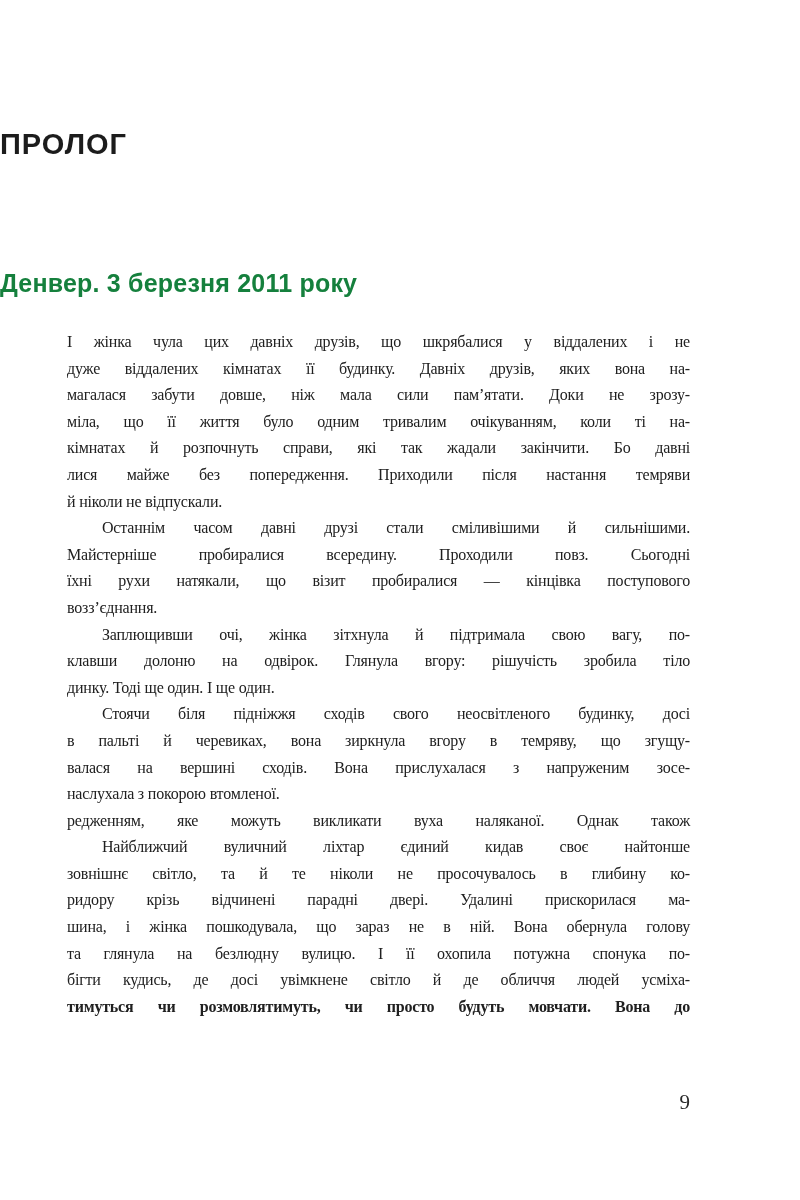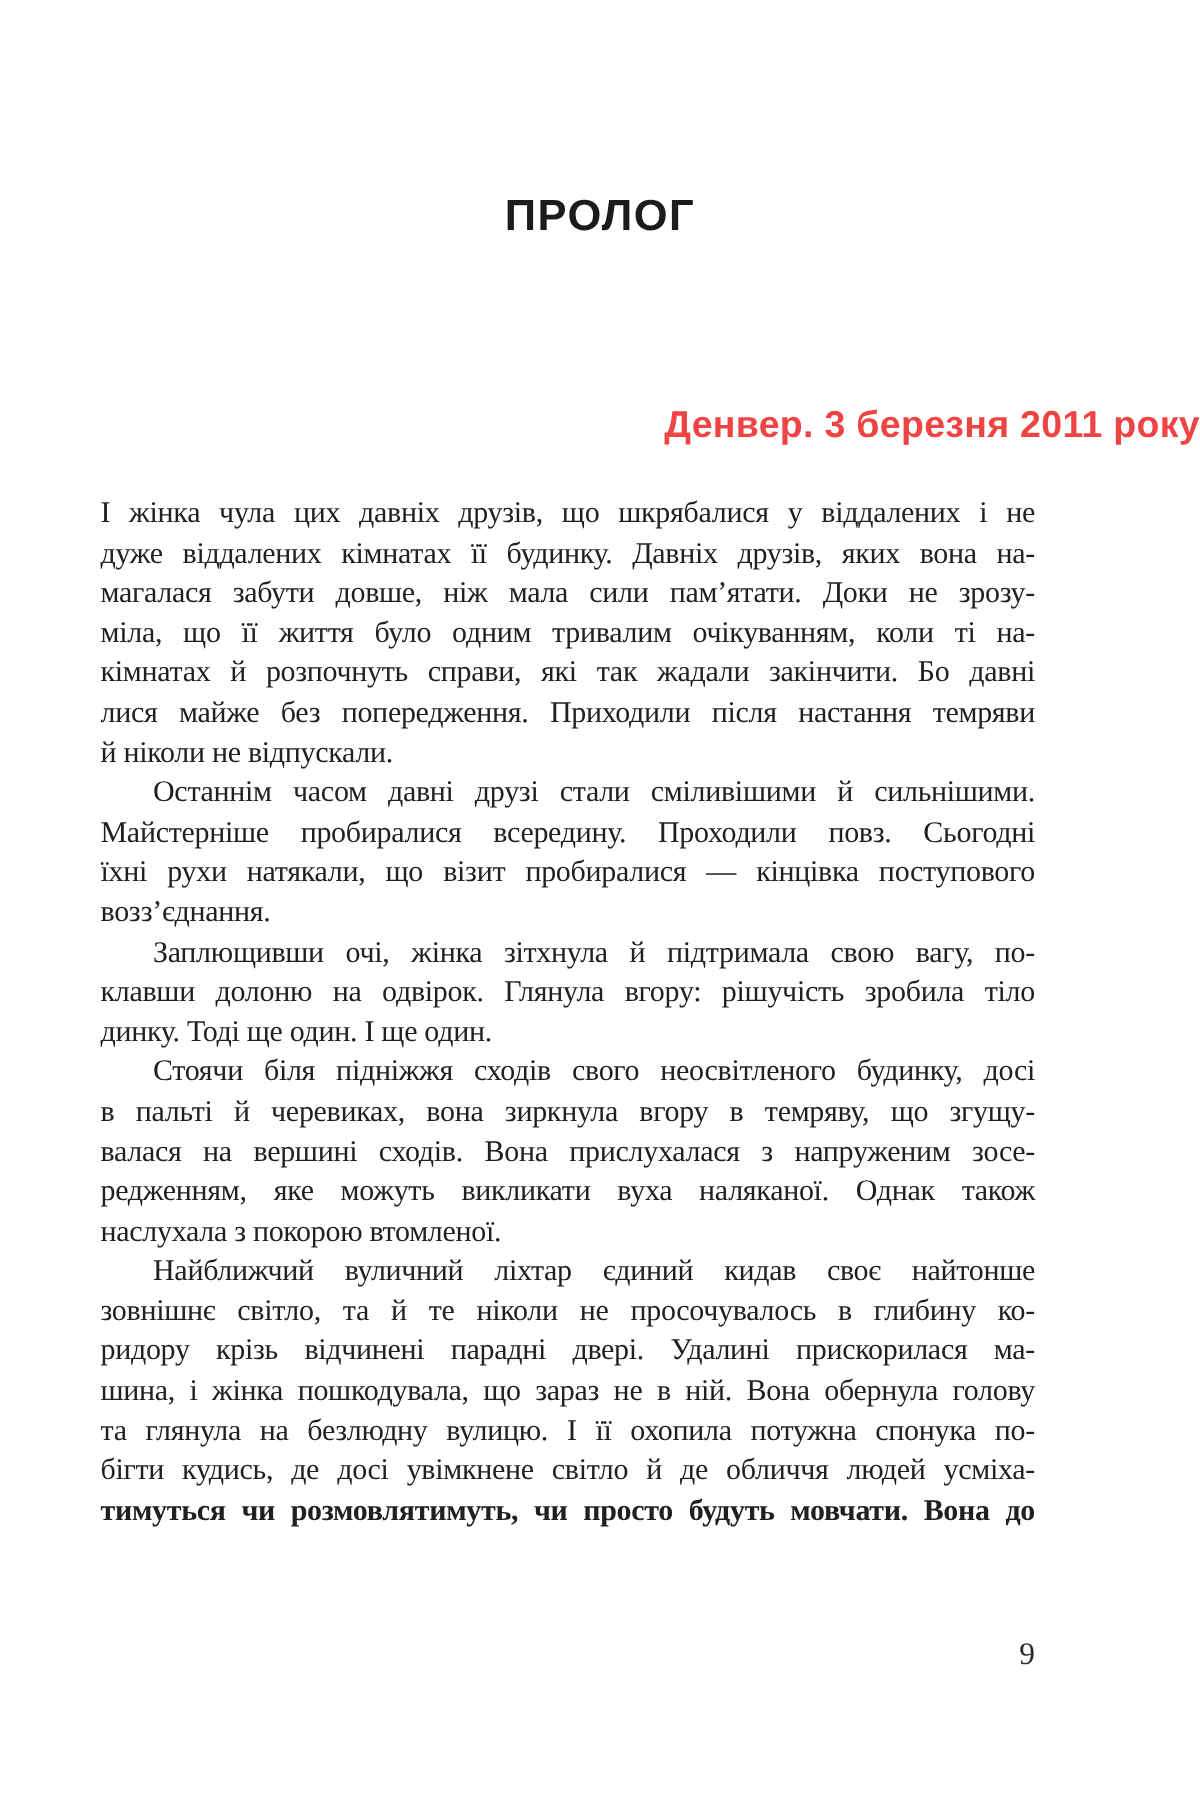--- a/index.html
+++ b/index.html
@@ -15,48 +15,47 @@
     overflow: hidden;
     font-family: "Liberation Serif", "DejaVu Serif", serif;
     color: #1e1e1e;
   }
   .chapter-title {
     position: absolute;
     top: 130px;
     left: 0;
     width: 100%;
     margin: 0;
-    text-align: center;
     font-family: "Liberation Sans", "DejaVu Sans", sans-serif;
     font-weight: 700;
     font-size: 29px;
     line-height: 29px;
     letter-spacing: 1px;
     color: #1c1c1c;
   }
   .section-heading {
     position: absolute;
     top: 271px;
     left: 0;
     width: 100%;
     margin: 0;
-    text-align: right;
+    text-align: left;
     font-family: "Liberation Sans", "DejaVu Sans", sans-serif;
     font-weight: 700;
     font-size: 25px;
     line-height: 25px;
     letter-spacing: 0.2px;
-    color: #ef4444;
+    color: #15803d;
   }
   .body-text {
     position: absolute;
     top: 329px;
     left: 67px;
     width: 623px;
-    font-size: 20px;
+    font-size: 16px;
     letter-spacing: -0.2px;
     line-height: 26.6px;
     color: #202020;
   }
   .paragraph {
     margin: 0;
     padding: 0;
   }
   .line {
     height: 26.6px;
@@ -112,22 +111,22 @@
       </div>
       <div class="paragraph">
         <div class="line indented">Заплющивши очі, жінка зітхнула й підтримала свою вагу, по-</div>
         <div class="line">клавши долоню на одвірок. Глянула вгору: рішучість зробила тіло</div>
         <div class="line para-end">динку. Тоді ще один. І ще один.</div>
       </div>
       <div class="paragraph">
         <div class="line indented">Стоячи біля підніжжя сходів свого неосвітленого будинку, досі</div>
         <div class="line">в пальті й черевиках, вона зиркнула вгору в темряву, що згущу-</div>
         <div class="line">валася на вершині сходів. Вона прислухалася з напруженим зосе-</div>
+        <div class="line para-end">наслухала з покорою втомленої.</div>
         <div class="line">редженням, яке можуть викликати вуха наляканої. Однак також</div>
-        <div class="line para-end">наслухала з покорою втомленої.</div>
       </div>
       <div class="paragraph">
         <div class="line indented">Найближчий вуличний ліхтар єдиний кидав своє найтонше</div>
         <div class="line">зовнішнє світло, та й те ніколи не просочувалось в глибину ко-</div>
         <div class="line">ридору крізь відчинені парадні двері. Удалині прискорилася ма-</div>
         <div class="line">шина, і жінка пошкодувала, що зараз не в ній. Вона обернула голову</div>
         <div class="line">та глянула на безлюдну вулицю. І її охопила потужна спонука по-</div>
         <div class="line">бігти кудись, де досі увімкнене світло й де обличчя людей усміха-</div>
         <div class="line para-end force-justify">тимуться чи розмовлятимуть, чи просто будуть мовчати. Вона до</div>
       </div>

